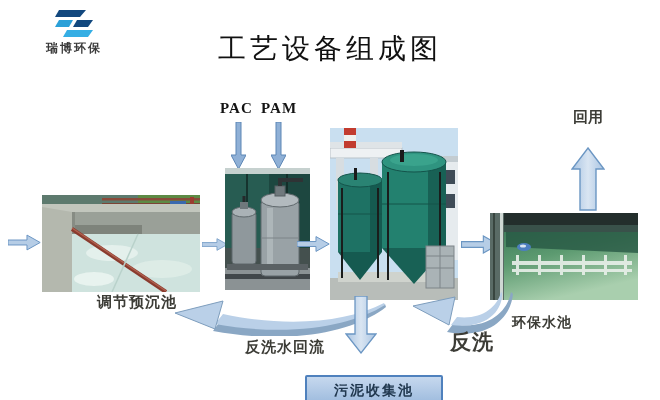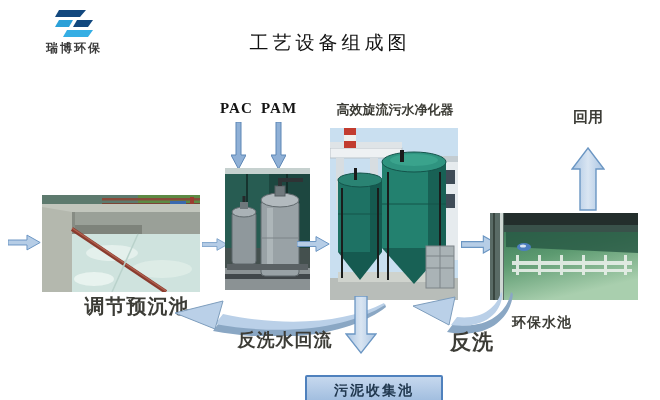--- a/index.html
+++ b/index.html
@@ -7,33 +7,33 @@
     position:relative;width:660px;height:400px;background:#ffffff;
     font-family:"Liberation Serif","DejaVu Serif",serif;overflow:hidden;
   }
   .abs{position:absolute;}
   
   .logo{left:44px;top:10px;width:60px;text-align:center;}
   .logo-icon{display:block;margin:0 auto;}
   .logo-text{margin-top:3px;font-size:12px;font-weight:bold;letter-spacing:2px;color:#3a3a3a;
              font-family:Liberation Sans, sans-serif;}
   
-  .title{left:0;right:0;top:30px;text-align:center;margin:0;font-size:19px;font-weight:500;
+  .title{left:0;right:0;top:30px;text-align:center;margin:0;font-size:28px;font-weight:500;
          letter-spacing:4px;color:#111;}
   
   .lbl{color:#3c3c36;font-weight:600;}
   .chem{font-size:15px;font-weight:bold;color:#141414;letter-spacing:1px;}
   .pac{left:220px;top:100px;}
   .pam{left:261px;top:100px;}
   .purifier-lbl{left:330px;top:101px;width:130px;text-align:center;font-size:13px;}
   .reuse-lbl{left:570px;top:108px;width:36px;text-align:center;font-size:15px;}
-  .l1{left:62px;top:293px;width:150px;text-align:center;font-size:20px;letter-spacing:1px;}
+  .l1{left:62px;top:293px;width:150px;text-align:center;font-size:15px;letter-spacing:1px;}
   .l2{left:204px;top:293px;width:120px;text-align:center;font-size:15px;letter-spacing:1px;}
   .l4{left:512px;top:314px;width:120px;text-align:left;font-size:14px;letter-spacing:1px;}
-  .bw-return-lbl{left:215px;top:328px;width:140px;text-align:center;font-size:18px;letter-spacing:1px;}
+  .bw-return-lbl{left:215px;top:338px;width:140px;text-align:center;font-size:15px;letter-spacing:1px;}
   .bw-lbl{left:440px;top:328px;width:64px;text-align:center;font-size:21px;letter-spacing:1px;}
   
   .photo{padding:0;margin:0;line-height:0;}
   .p1{left:42px;top:195px;}
   .p2{left:225px;top:168px;}
   .p3{left:330px;top:128px;}
   .p4{left:490px;top:213px;}
   
   .sludge-box{left:305px;top:357px;width:138px;height:31px;
      background:linear-gradient(#c6d8ee,#9cbadd);border:2px solid #4f81bd;border-radius:2px;
@@ -59,21 +59,20 @@
 
   <div class="abs chem pac">PAC</div>
   <div class="abs chem pam">PAM</div>
   <svg class="abs" style="left:231px;top:122px;" width="15" height="48" viewBox="0 0 15 48">
     <polygon points="5,0 10,0 10,33 15,33 7.5,47 0,33 5,33" fill="#8fb0d6" stroke="#5d86b5" stroke-width="1"></polygon>
   </svg>
   <svg class="abs" style="left:271px;top:122px;" width="15" height="48" viewBox="0 0 15 48">
     <polygon points="5,0 10,0 10,33 15,33 7.5,47 0,33 5,33" fill="#8fb0d6" stroke="#5d86b5" stroke-width="1"></polygon>
   </svg>
 
-  <div class="abs lbl purifier-lbl">高效旋流污水净化器</div>
 
   <div class="abs lbl reuse-lbl">回用</div>
   <svg class="abs" style="left:571px;top:147px;" width="34" height="64" viewBox="0 0 34 64">
     <defs>
         <linearGradient id="gUp" x1="0" y1="0" x2="1" y2="0">
       <stop offset="0" stop-color="#a9c4e2"></stop>
           <stop offset="0.5" stop-color="#d9e5f2"></stop>
           <stop offset="1" stop-color="#a9c4e2"></stop>
     </linearGradient>
       </defs>

